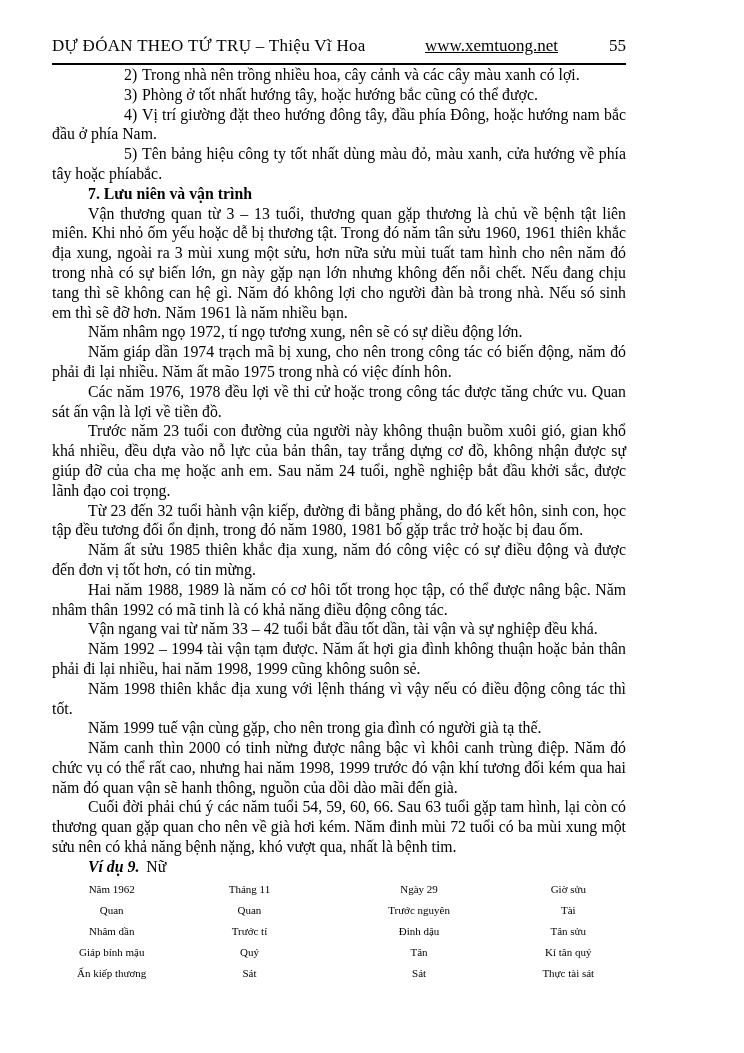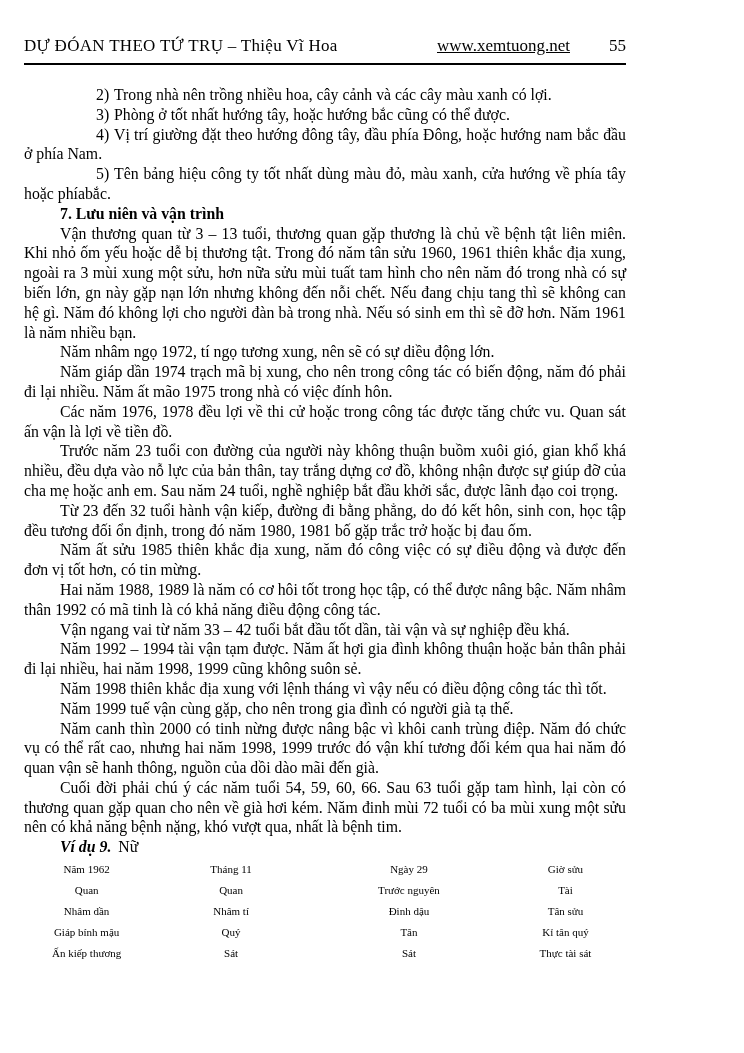--- a/index.html
+++ b/index.html
@@ -2,27 +2,27 @@
 <html><head>
 <meta charset="utf-8">
 <style>
   html,body{margin:0;padding:0;}
   body{
     width:744px;height:1053px;
     background:#ffffff;color:#000000;
     font-family:"Liberation Serif","DejaVu Serif",serif;
     overflow:hidden;
   }
-  .page{box-sizing:border-box;width:684px;height:1053px;padding:36px 58px 0 24px;}
+  .page{box-sizing:border-box;width:684px;height:1053px;padding:36px 58px 0 52px;}
   .header{display:flex;align-items:baseline;font-size:17px;white-space:nowrap;}
   .header .title{flex:1;letter-spacing:.3px;}
-  .header .site{text-decoration:underline;margin-right:32px;}
+  .header .site{text-decoration:underline;margin-right:44px;}
   .header .pagenum{min-width:24px;text-align:right;}
   .rule{border-bottom:2px solid #000;margin-top:7px;}
-  .content{margin-top:20px;font-size:15.8px;line-height:19.8px;text-align:justify;text-justify:inter-word;}
+  .content{font-size:15.8px;line-height:19.8px;text-align:justify;text-justify:inter-word;}
   .content p{margin:0;text-indent:36px;}
   .li-num{display:inline-block;width:54px;}
   .heading{font-weight:bold;}
   .example .label{font-weight:bold;font-style:italic;margin-right:7px;}
   .pillar-table{
     display:grid;
     grid-template-columns:20.8% 27.2% 31.9% 20.1%;
     line-height:21px;font-size:11px;margin-top:2px;
   }
   .pillar-row{display:contents;}
@@ -74,21 +74,21 @@
         <div class="cell">Giờ sửu</div>
       </div>
       <div class="pillar-row">
         <div class="cell">Quan</div>
         <div class="cell">Quan</div>
         <div class="cell">Trước nguyên</div>
         <div class="cell">Tài</div>
       </div>
       <div class="pillar-row">
         <div class="cell">Nhâm dần</div>
-        <div class="cell">Nhâm tí</div>
+        <div class="cell">Trước tí</div>
         <div class="cell">Đinh dậu</div>
         <div class="cell">Tân sửu</div>
       </div>
       <div class="pillar-row">
         <div class="cell">Giáp bính mậu</div>
         <div class="cell">Quý</div>
         <div class="cell">Tân</div>
         <div class="cell">Kỉ tân quý</div>
       </div>
       <div class="pillar-row">

